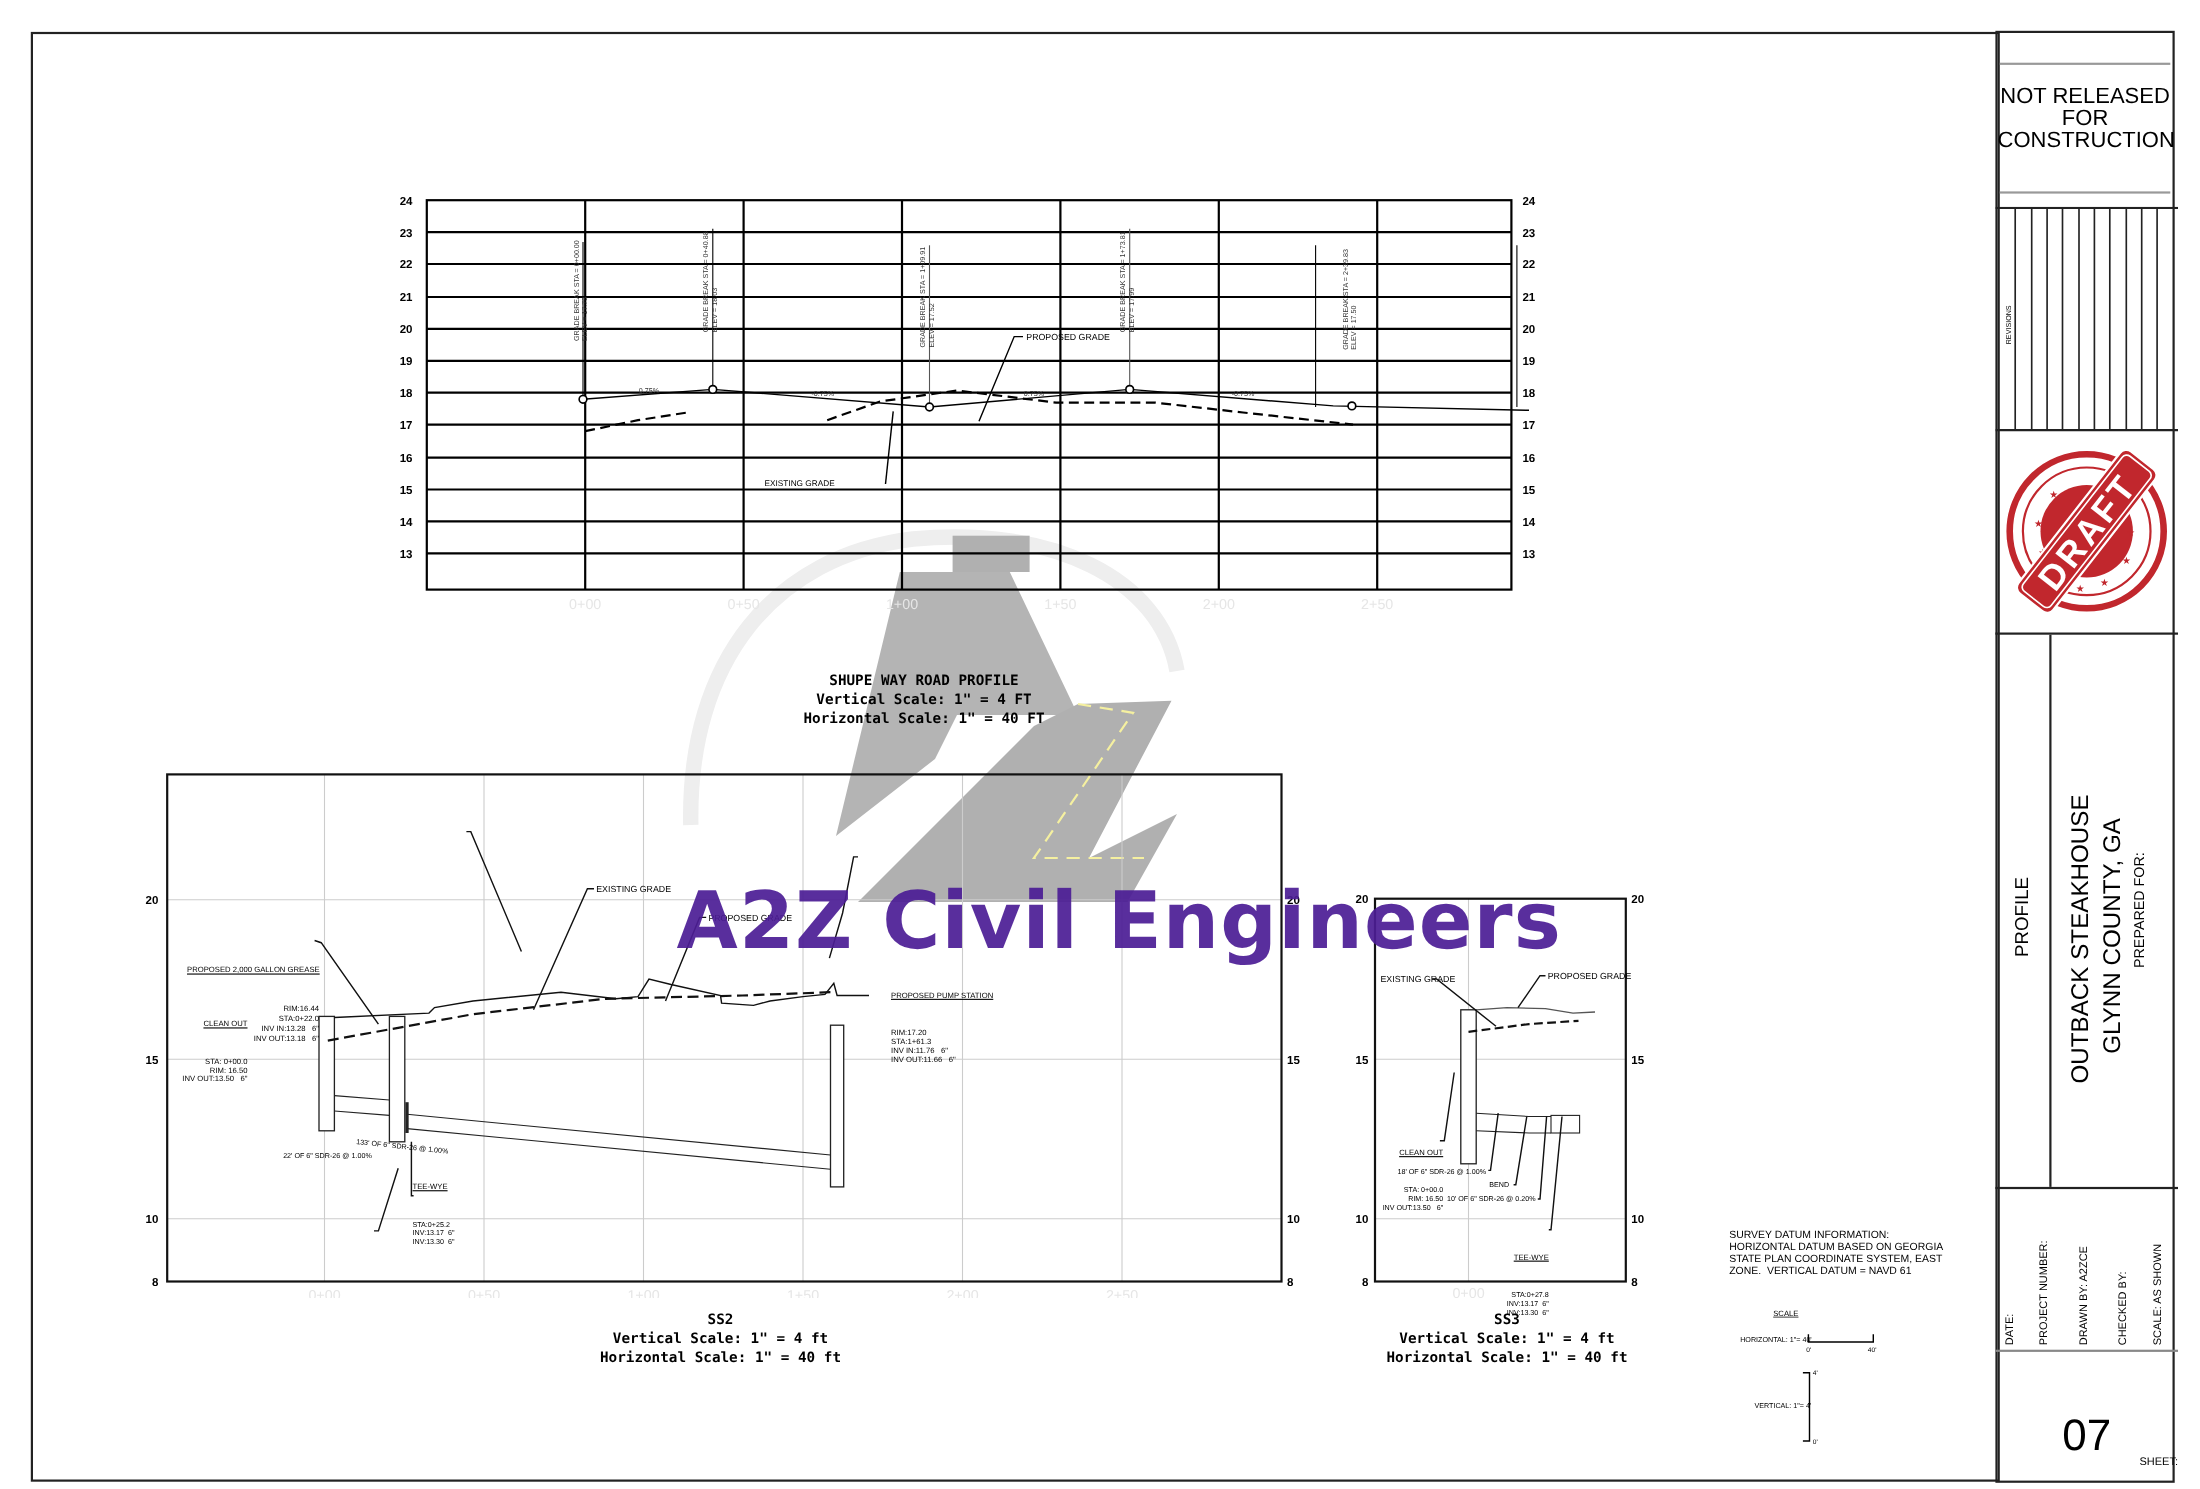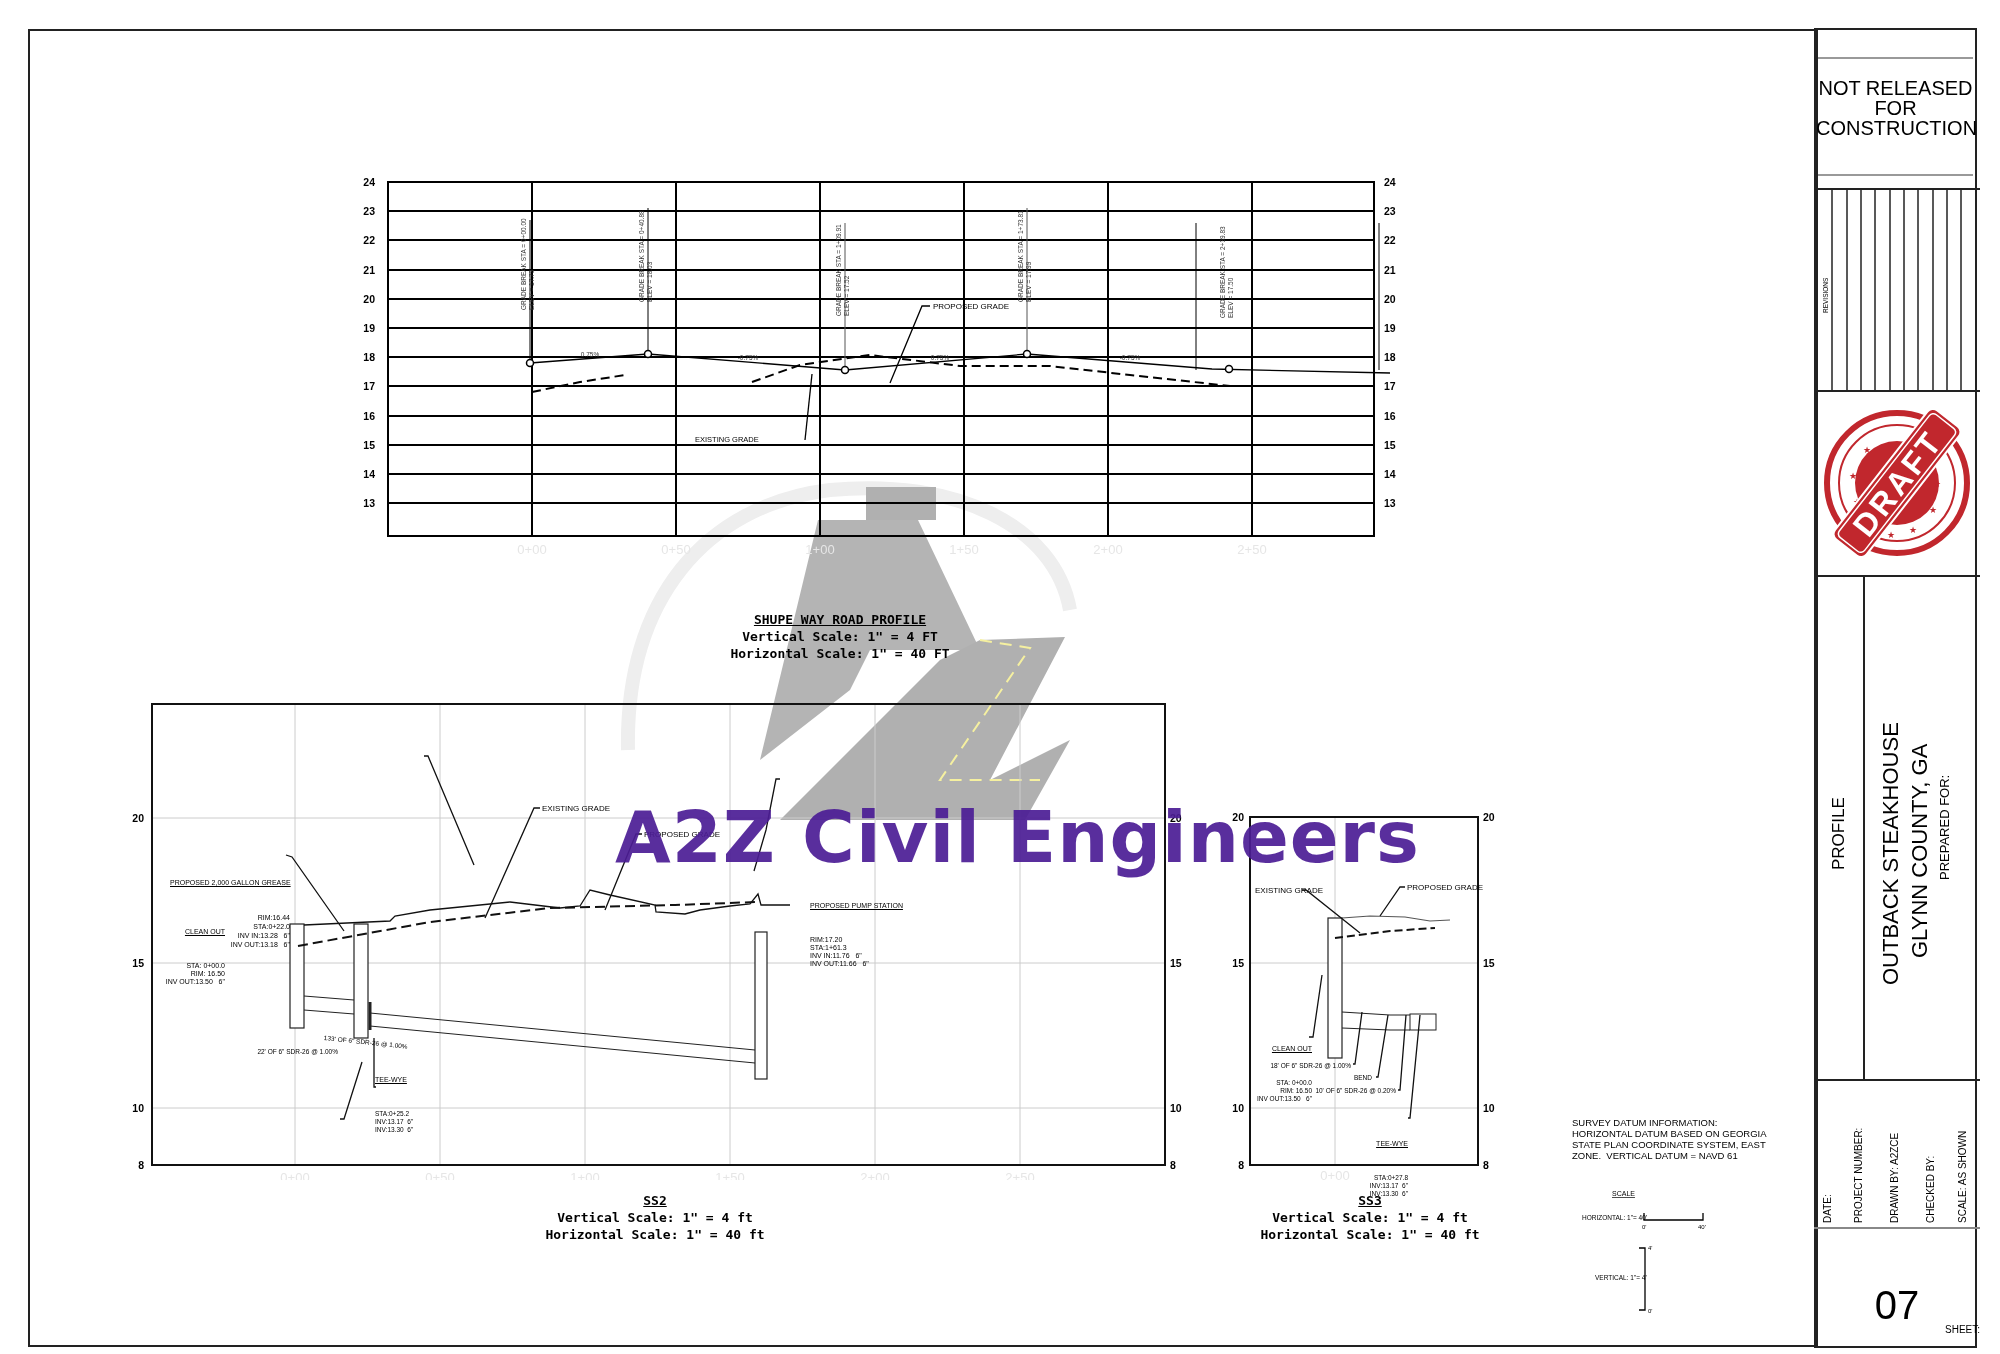--- a/index.html
+++ b/index.html
@@ -3,21 +3,21 @@
 <meta charset="utf-8">
 <style>
   html,body{margin:0;padding:0;background:#fff;}
   body{width:2000px;height:1354px;position:relative;overflow:hidden;font-family:"Liberation Sans",sans-serif;color:#000;}
   .abs{position:absolute;}
   .sheet-border{position:absolute;left:28px;top:29px;width:1790px;height:1318px;border:2px solid #222;box-sizing:border-box;}
   svg text{font-family:"Liberation Sans",sans-serif;}
   .tb-cell{position:absolute;box-sizing:border-box;}
   .vtext{position:absolute;transform-origin:0 0;transform:rotate(-90deg);white-space:nowrap;}
   .caption{position:absolute;text-align:center;font-family:"DejaVu Sans Mono",monospace;font-weight:bold;font-size:13px;line-height:17px;}
-  .caption .t{text-decoration:underline;}
+  .caption .t{}
   .note{position:absolute;font-size:10px;line-height:12px;white-space:pre;}
 </style>
 </head>
 <body>
 
 <div class="sheet-border"></div>
 
 <svg class="abs" style="left:0;top:0" width="2000" height="1354">
   <path d="M625,750 C620,600 700,500 830,485 C960,470 1060,520 1075,610 L1060,750 Z" fill="#fff" opacity="0.9"></path>
   <path d="M628,750 C625,600 705,505 830,490 C955,478 1055,525 1070,610" fill="none" stroke="#eee" stroke-width="14"></path>

